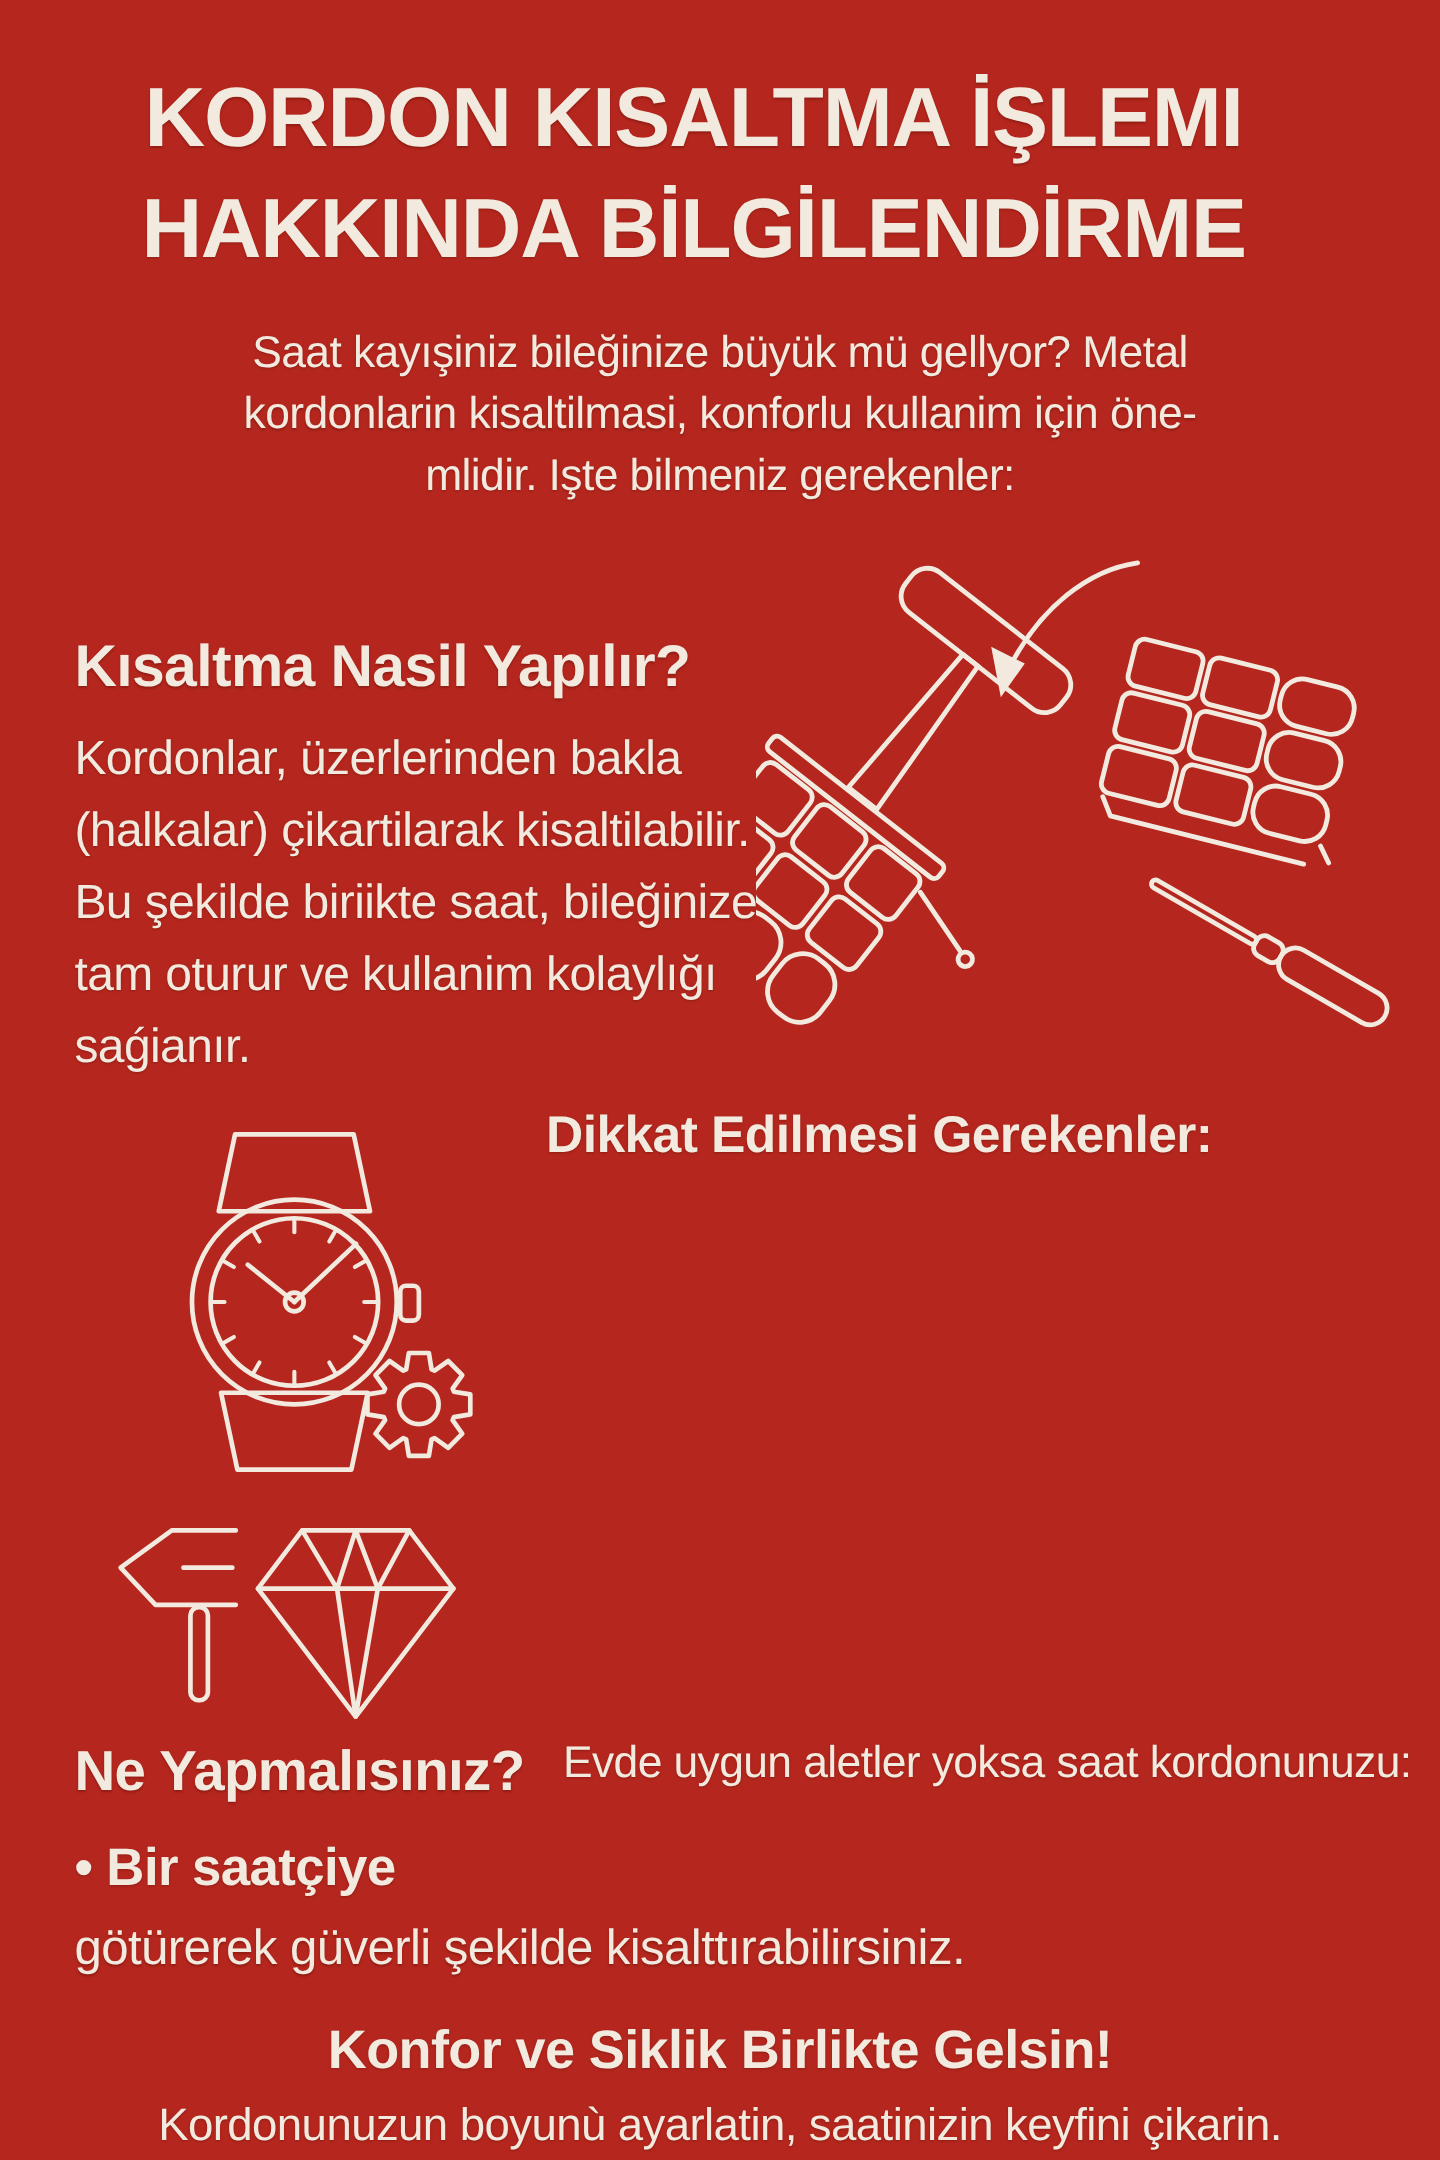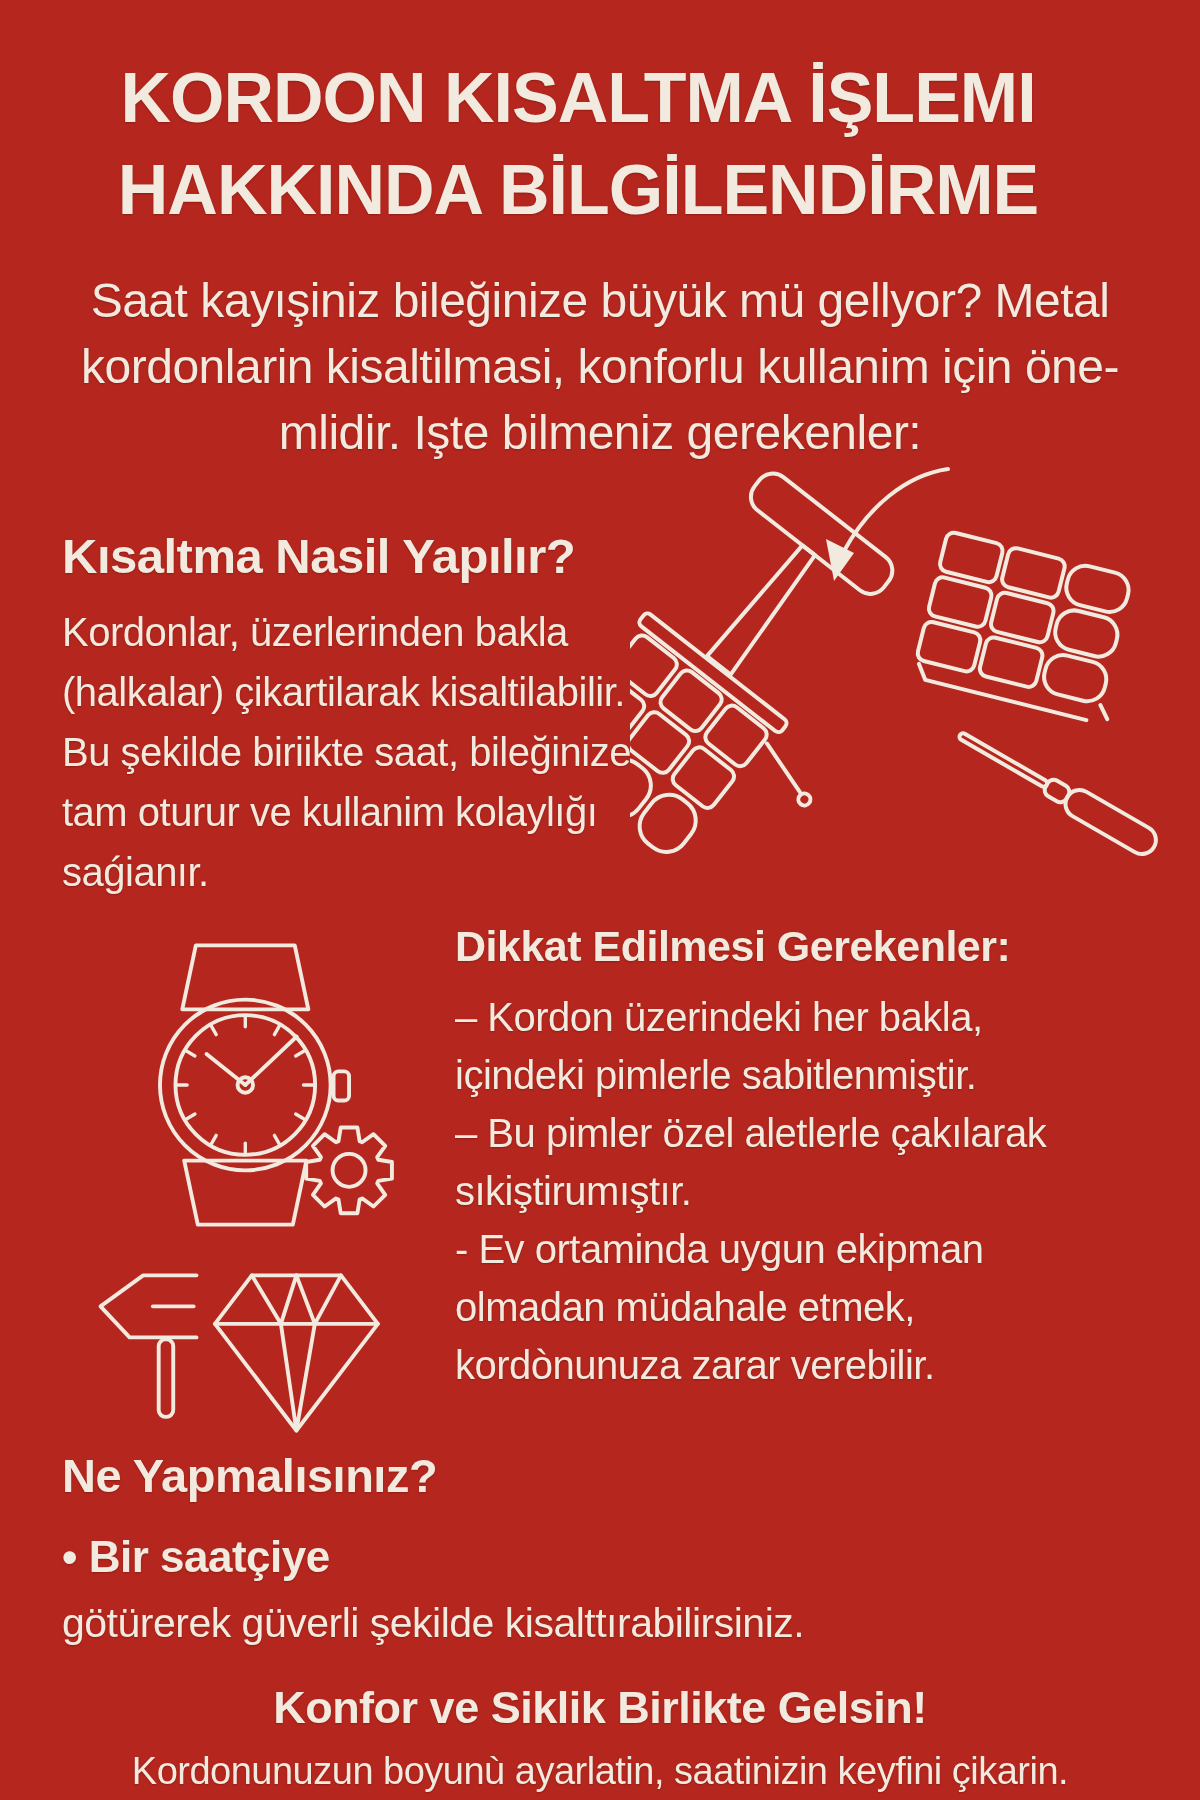--- a/index.html
+++ b/index.html
@@ -15,21 +15,21 @@
   .txt{ text-shadow:0 1px 2px rgba(90,12,6,.40); }
   .center{ text-align:center; }
   .pre{ white-space:pre-line; }
 
   .title{
     position:absolute; left:0; top:52px; width:1156px;
     font-size:70px; font-weight:700; letter-spacing:-1px; line-height:92px;
   }
   .intro{
     position:absolute; left:80px; top:268px; width:1040px;
-    font-size:48px; font-weight:400; letter-spacing:-0.5px; line-height:1.38;
+    font-size:37px; font-weight:400; letter-spacing:-0.5px; line-height:1.38;
   }
   .how-heading{
     position:absolute; left:62px; top:528px;
     font-size:49px; font-weight:700; letter-spacing:-0.5px;
   }
   .how-body{
     position:absolute; left:62px; top:602px; width:620px;
     font-size:40px; line-height:1.5; letter-spacing:-0.5px;
   }
   .illustration{ position:absolute; left:630px; top:435px; }
@@ -172,30 +172,24 @@
     </g>
     <g>
       <path class="ln" stroke-width="4" d="M172,28 L264,28 L302,78 L218,188 L134,78 Z"></path>
       <line class="ln" stroke-width="4" x1="134" y1="78" x2="302" y2="78"></line>
       <path class="ln" stroke-width="4" d="M172,28 L202,78 M218,28 L202,78 M218,28 L237,78 M264,28 L237,78"></path>
       <path class="ln" stroke-width="4" d="M202,78 L218,188 M237,78 L218,188"></path>
     </g>
   </svg>
 
   <div class="care-heading txt">Dikkat Edilmesi Gerekenler:</div>
-  <div class="care-body txt pre">– Kordon üzerindeki her bakla,
-içindeki pimlerle sabitlenmiştir.
-– Bu pimler özel aletlerle çakılarak
-sıkiştirumıştır.
-- Ev ortaminda uygun ekipman
-olmadan müdahale etmek,
-kordònunuza zarar verebilir.</div>
 
   <div class="action-row">
     <span class="action-heading txt">Ne Yapmalısınız?</span>
+    <span class="action-lead txt">Evde uygun aletler yoksa saat kordonunuzu:</span>
   </div>
   <div class="option1 txt">• Bir saatçiye</div>
   <div class="closing txt">götürerek güverli şekilde kisalttırabilirsiniz.</div>
 
   <div class="footer-title txt center">Konfor ve Siklik Birlikte Gelsin!</div>
   <div class="footer-sub txt center">Kordonunuzun boyunù ayarlatin, saatinizin keyfini çikarin.</div>
 
 </div>
 
 </body></html>

